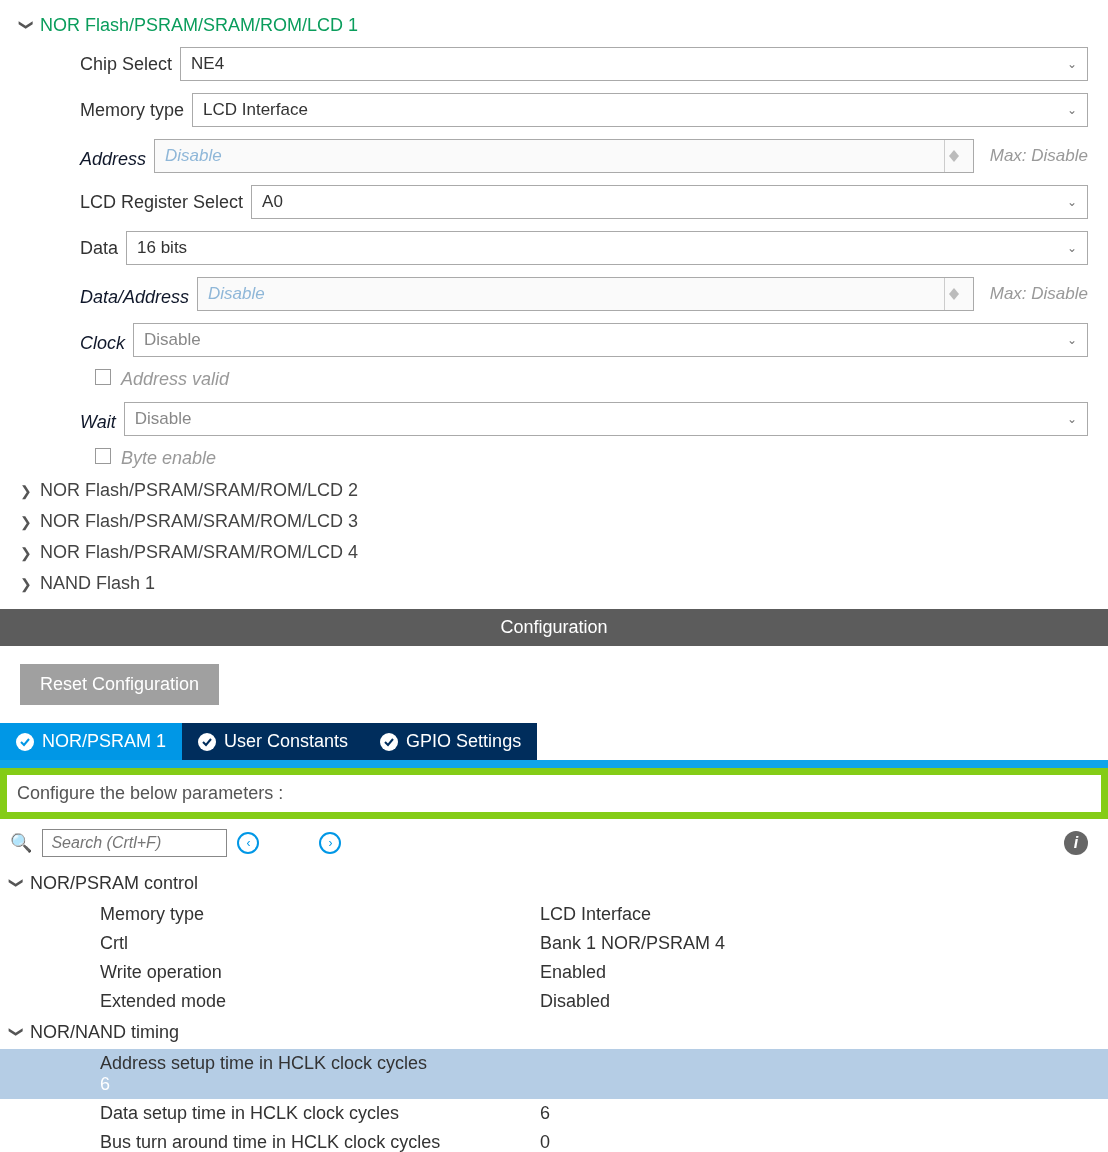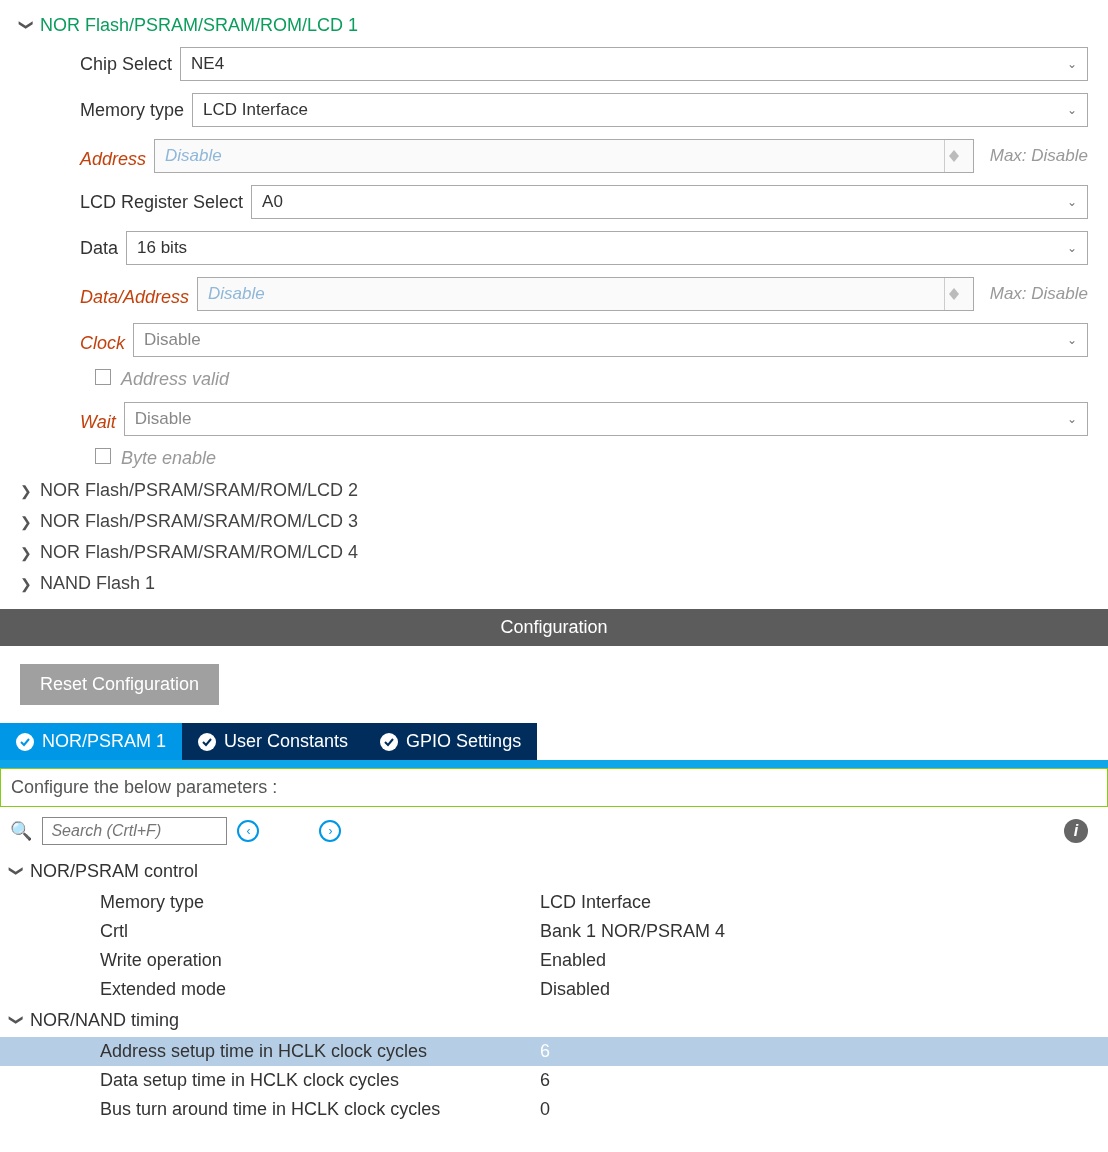--- a/index.html
+++ b/index.html
@@ -5,48 +5,48 @@
 * { margin: 0; padding: 0; box-sizing: border-box; }
 body { font-family: Arial, Helvetica, sans-serif; font-size: 16px; color: #333; background: #fff; width: 1108px; }
 .section { padding: 10px 20px; }
 .tree-header { display: flex; align-items: center; gap: 6px; padding: 5px 0; cursor: pointer; font-size: 18px; }
 .tree-header.expanded .chevron { transform: rotate(90deg); }
 .chevron { display: inline-block; font-size: 14px; color: #555; transition: transform .1s; width: 14px; }
 .tree-header.green { color: #0a9d5c; }
 .tree-header.black { color: #444; }
 .form-row { display: flex; align-items: center; padding: 6px 0 6px 60px; gap: 8px; }
 .form-row label { font-size: 18px; color: #333; white-space: nowrap; }
-.form-row.disabled label { color: #c2410c; font-style: italic; margin-top: 6px; }
+.form-row.disabled label { color: #0f172a; font-style: italic; margin-top: 6px; }
 .select { flex: 1; height: 34px; border: 1px solid #aaa; background: #fff; display: flex; align-items: center; justify-content: space-between; padding: 0 10px; font-size: 17px; color: #333; gap: 32px; }
 .select .caret { color: #777; font-size: 12px; }
 .select.readonly { color: #8fb7d8; font-style: italic; background: #fafafa; }
 .spinner { display: flex; flex-direction: column; border-left: 1px solid #ccc; padding: 0 4px; height: 100%; justify-content: center; gap: 0; }
 .spinner svg { width: 10px; height: 6px; }
 .hint { color: #999; font-style: italic; font-size: 17px; white-space: nowrap; padding-left: 8px; }
 .checkbox-row { display: flex; gap: 10px; padding: 6px 0 6px 75px; color: #999; font-style: italic; font-size: 18px; }
 .checkbox { width: 16px; height: 16px; border: 1px solid #999; background: #fff; }
 .config-header { background: #5c5c5c; color: #fff; text-align: center; padding: 8px 0; font-size: 18px; }
 .reset-btn { display: inline-block; margin: 18px 20px; padding: 10px 20px; background: #a0a0a0; color: #fff; font-size: 18px; border: none; }
 .tabs { display: flex; border-bottom: 8px solid #0ea5e9; }
 .tab { display: flex; align-items: center; gap: 8px; padding: 8px 16px; background: #002d5c; color: #fff; font-size: 18px; cursor: pointer; }
 .tab.active { background: #0097e6; }
 .tab .check-icon { width: 18px; height: 18px; border-radius: 50%; background: #fff; display: flex; align-items: center; justify-content: center; }
 .tab.active .check-icon svg path { stroke: #0097e6; }
 .tab .check-icon svg path { stroke: #002d5c; }
-.subheader { border: 1px solid #84cc16; padding: 8px 10px; font-size: 18px; color: #555; }
+.subheader { border: 7px solid #84cc16; padding: 8px 10px; font-size: 18px; color: #555; }
 .search-row { display: flex; align-items: center; gap: 10px; padding: 10px; }
 .search-icon { color: #0097e6; font-size: 18px; }
 .search-input { border: 1px solid #888; padding: 4px 8px; font-size: 16px; font-style: italic; color: #aaa; width: 185px; }
 .nav-btn { width: 22px; height: 22px; border: 2px solid #0097e6; border-radius: 50%; color: #0097e6; display: flex; align-items: center; justify-content: center; font-size: 12px; }
 .info-icon { margin-left: auto; width: 24px; height: 24px; border-radius: 50%; background: #666; color: #fff; display: flex; align-items: center; justify-content: center; font-style: italic; font-weight: bold; font-size: 16px; margin-right: 10px;}
 .param-group-header { display: flex; align-items: center; gap: 6px; padding: 6px 10px; font-size: 18px; color: #333; }
 .param-row { display: flex; padding: 4px 0 4px 100px; font-size: 18px; }
 .param-row .key { width: 440px; }
 .param-row .val { flex: 1; }
-.param-row.selected { background: #b5cde5; }
+.param-row.selected { background: #b5cde5; flex-direction: column; }
 .param-row.selected .val { color: #fff; }
 </style>
 </head>
 <body>
 
 
 
 <div class="section">
   <div class="tree-header expanded green">
     <span class="chevron">❯</span>

